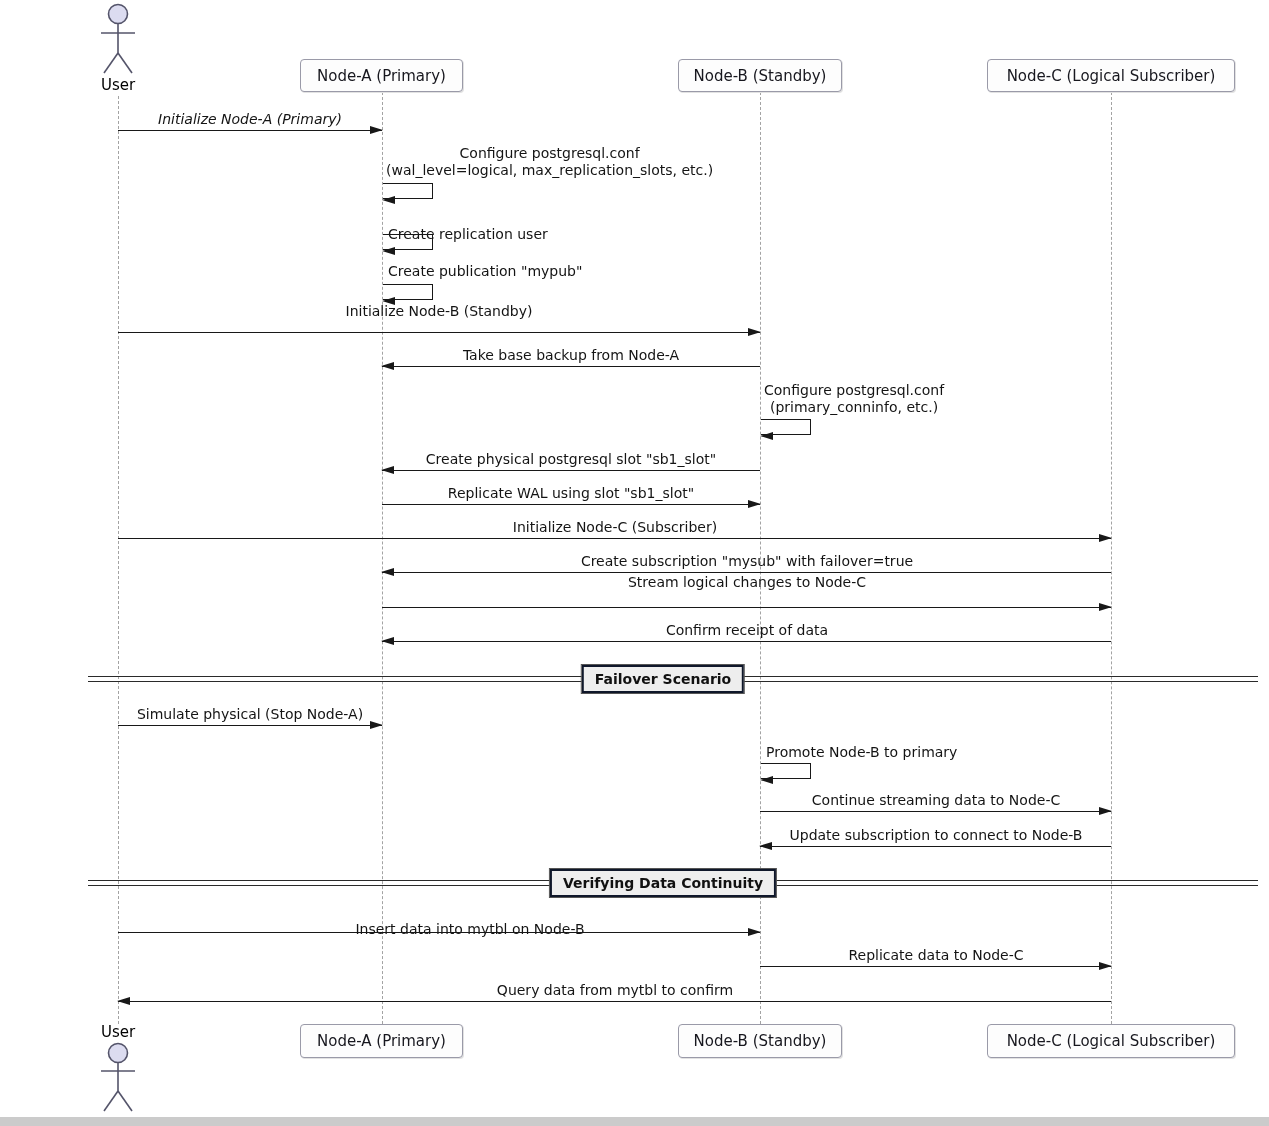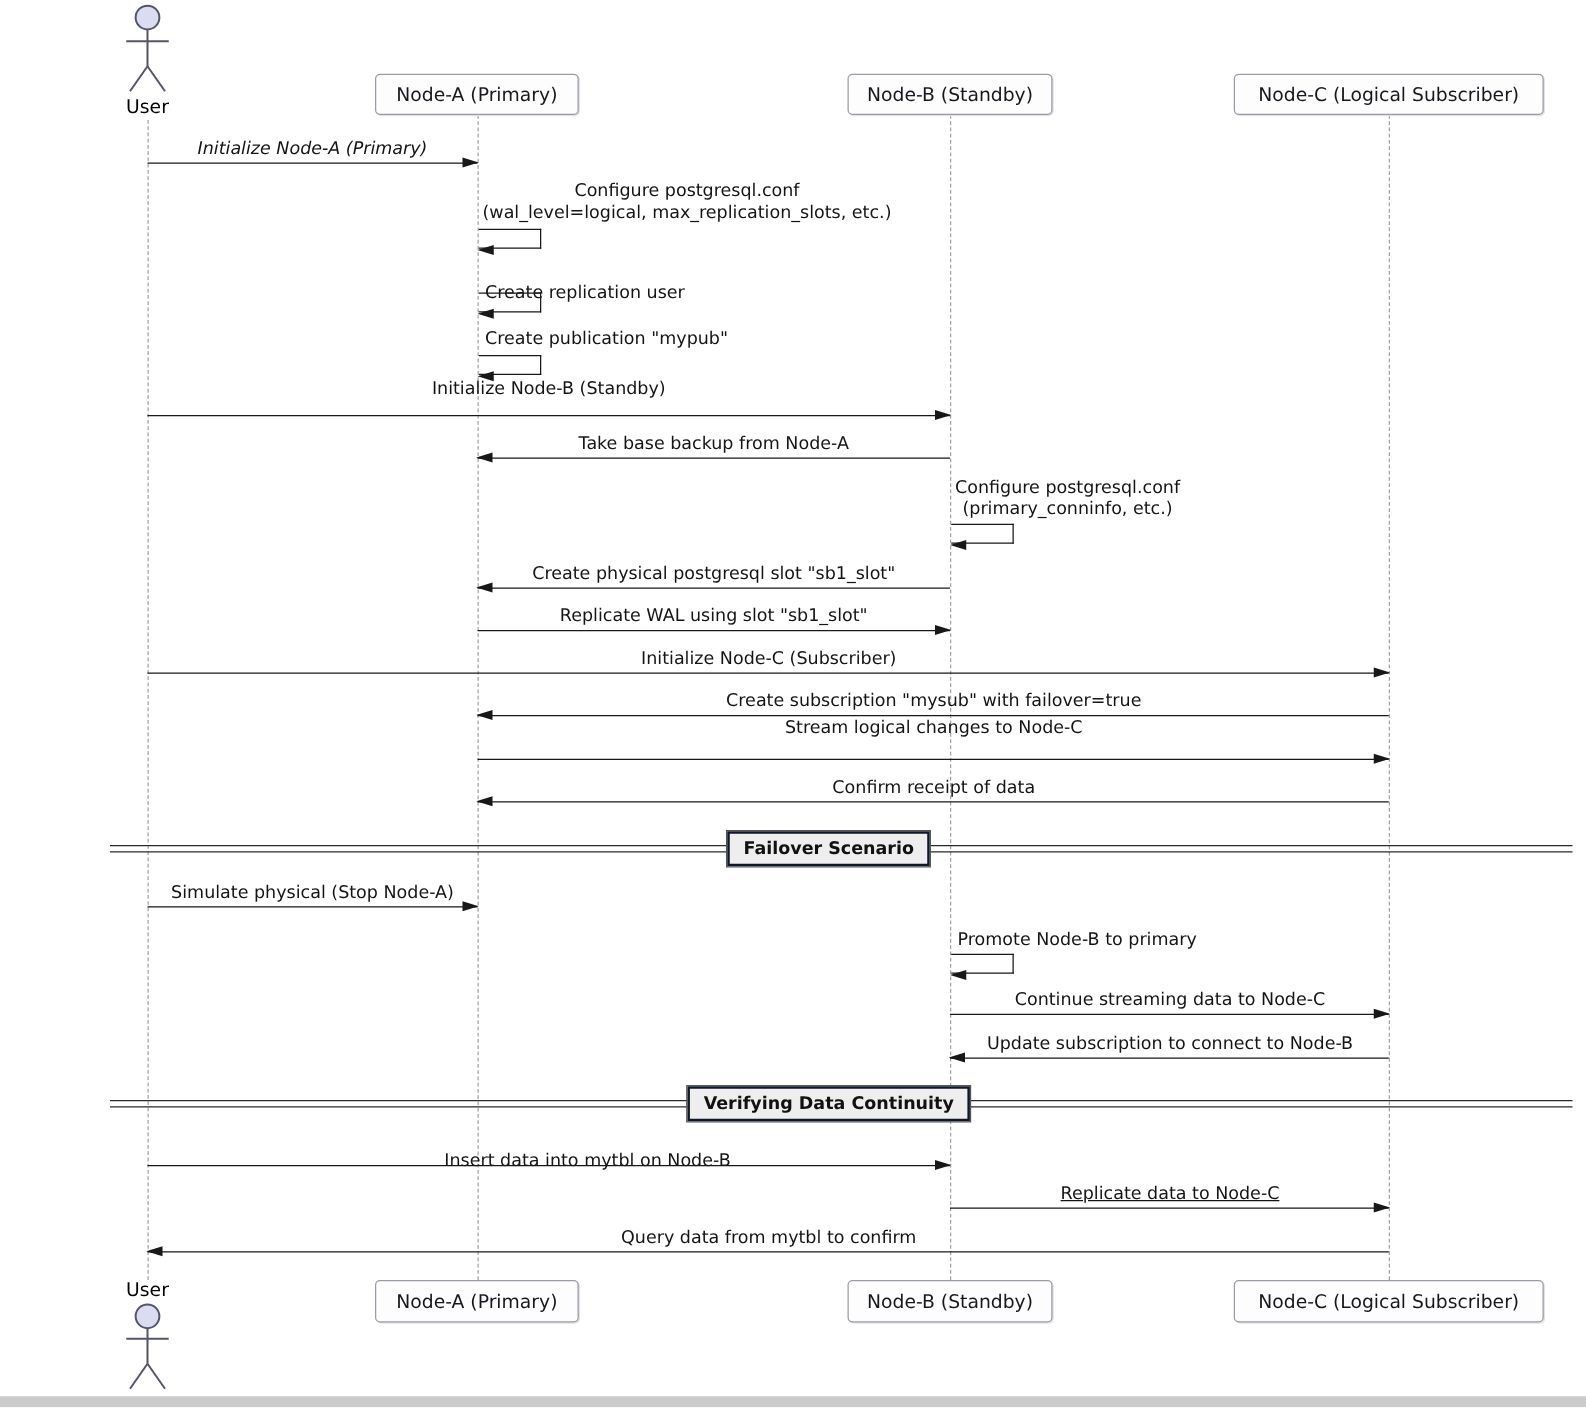--- a/index.html
+++ b/index.html
@@ -146,21 +146,21 @@
   <div class="msg-label" style="left:936px; top:827px;">Update subscription to connect to Node-B</div>
   <div class="msg-line arr-l" style="left:760px; top:846px; width:351px;"></div>
 
   <div class="divider-line" style="top:880px;"></div>
   <div class="divider-line" style="top:885px;"></div>
   <div class="divider-box" style="left:663px; top:869px;">Verifying Data Continuity</div>
 
   <div class="msg-label" style="left:439px; top:921px;margin-left:31px;">Insert data into mytbl on Node-B</div>
   <div class="msg-line arr-r" style="left:118px; top:932px; width:642px;"></div>
 
-  <div class="msg-label" style="left:936px; top:947px;text-decoration:underline;">Replicate data to Node-C</div>
+  <div class="msg-label" style="left:936px; top:947px;">Replicate data to Node-C</div>
   <div class="msg-line arr-r" style="left:760px; top:966px; width:351px;"></div>
 
   <div class="msg-label" style="left:615px; top:982px;">Query data from mytbl to confirm</div>
   <div class="msg-line arr-l" style="left:118px; top:1001px; width:993px;"></div>
 
   <div class="actor-label" style="left:118px; top:1023px;">User</div>
   <svg class="actor-svg" style="left:96px; top:1041px;" width="44" height="74" viewBox="0 0 44 74">
     <circle cx="22" cy="12" r="9.5" fill="#dcdcf0" stroke="#54546a" stroke-width="1.6"></circle>
     <line x1="22" y1="21.5" x2="22" y2="50" stroke="#54546a" stroke-width="1.6"></line>
     <line x1="5" y1="30" x2="39" y2="30" stroke="#54546a" stroke-width="1.6"></line>

